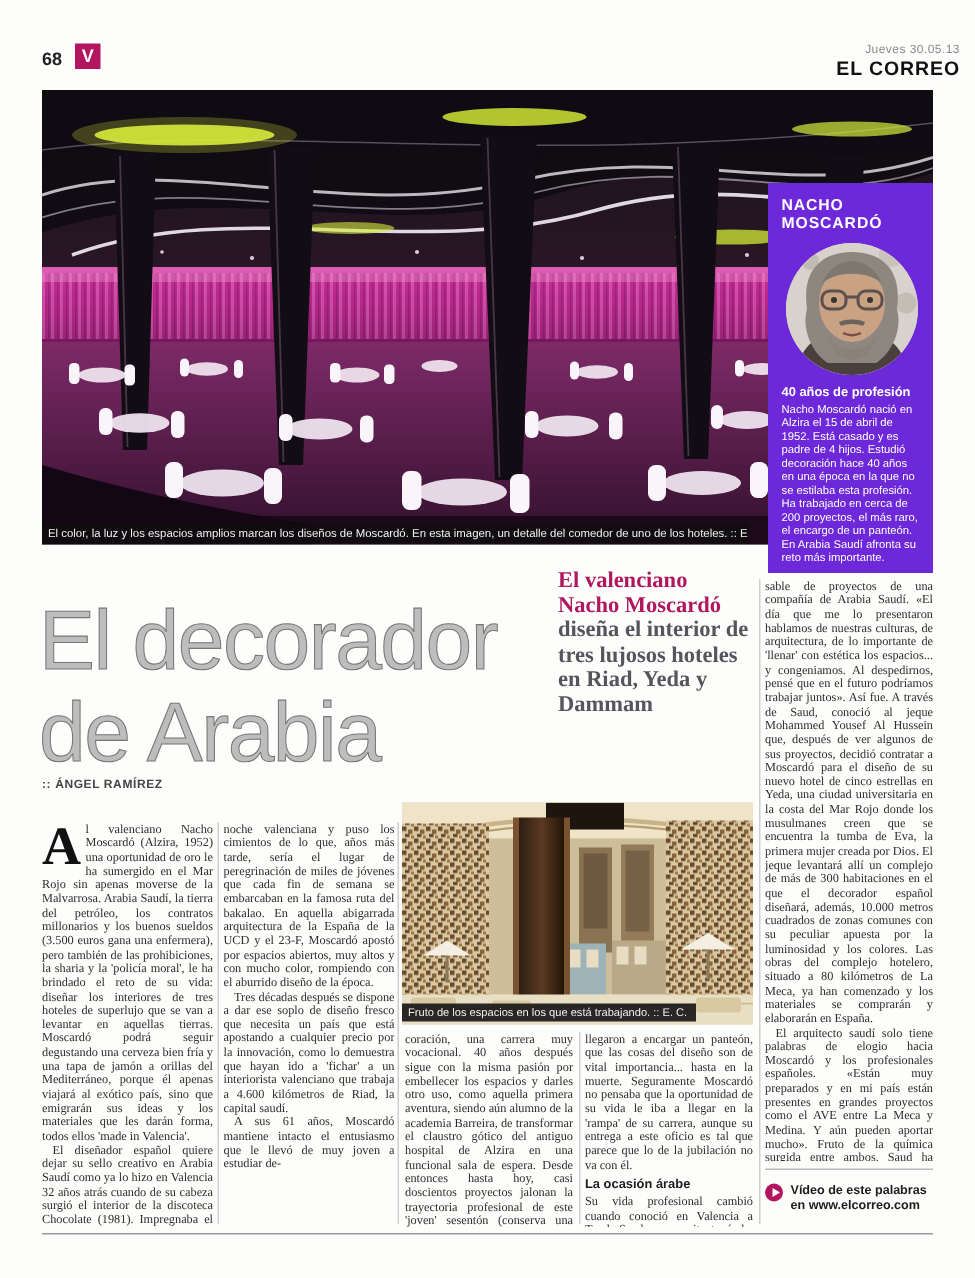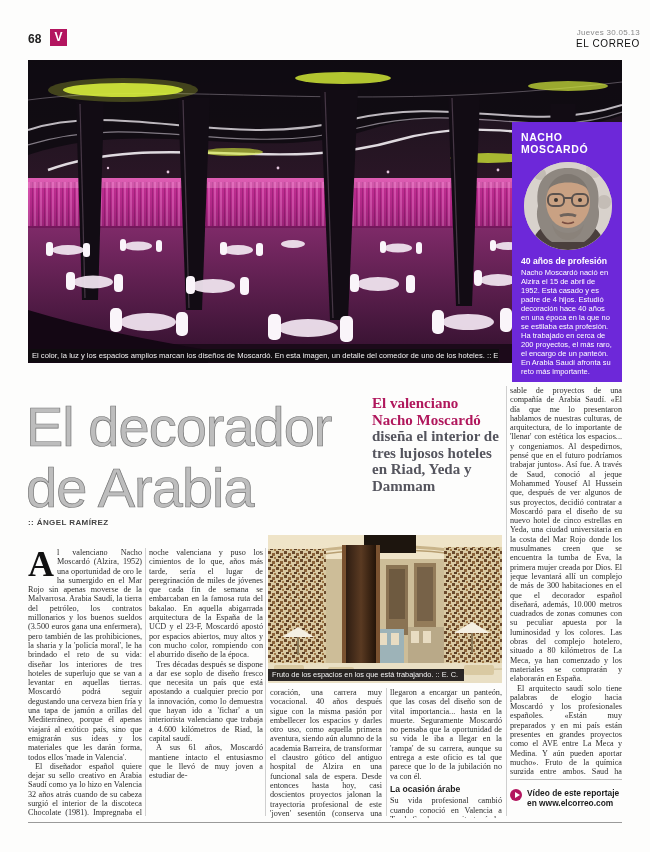--- a/index.html
+++ b/index.html
@@ -7,21 +7,21 @@
   .page {
     position:relative; width:650px; height:852px; background:#fdfdfc;
     font-family:"Liberation Sans", sans-serif; overflow:hidden;
   }
   
   .pagenum { position:absolute; left:28px; top:32px; font-size:12px; font-weight:bold; color:#222; }
   .vlogo { position:absolute; left:50px; top:29px; width:17px; height:17px; background:#b3155f;
            color:#fff; font-weight:bold; font-size:12px; text-align:center; line-height:17px; }
   .masthead { position:absolute; right:10px; top:28px; text-align:right; }
   .masthead .date { font-size:8px; color:#8a8a8a; letter-spacing:.3px; }
-  .masthead .paper { font-size:10px; font-weight:normal; color:#111; letter-spacing:.6px; margin-top:1px; }
+  .masthead .paper { font-size:13px; font-weight:bold; color:#111; letter-spacing:.6px; margin-top:1px; }
 
   
   .hero { position:absolute; left:28px; top:60px; width:594px; height:303px; overflow:hidden; background:#1c0f1c; }
   .hero svg { display:block; }
   .hero-caption {
     position:absolute; left:28px; top:349px; width:471px; height:13px;
     background:rgba(15,12,15,.88); color:#f2f2f2; font-size:7.6px; line-height:13px;
     padding:0 4px; white-space:nowrap; overflow:hidden;
   }
 
@@ -38,21 +38,21 @@
   
   .headline {
     position:absolute; left:26px; top:368px; width:345px;
     font-size:56px; line-height:61px; font-weight:100; letter-spacing:-1px;
     color:#bdbdbd;margin-top:28px; -webkit-text-stroke:0.7px #777;
   }
   .byline { position:absolute; left:28px; top:518px; font-size:8px; font-weight:bold; color:#444; letter-spacing:.4px; }
   .standfirst {
     position:absolute; left:372px; top:379px; width:130px;
     font-family:"Liberation Serif", serif; font-weight:bold;
-    font-size:15px; line-height:16.5px; color:#55555e;margin-top:16px;
+    font-size:15px; line-height:16.5px; color:#55555e;
   }
   .standfirst .hl { color:#b0175c; }
 
   
   .col {
     position:absolute; width:114px; font-family:"Liberation Serif", serif;
     font-size:8.2px; line-height:9.3px; color:#2d2d2d; text-align:justify; overflow:hidden;
   }
   .col p { margin:0; }
   .col p + p { text-indent:7px; }
@@ -349,18 +349,18 @@
           <rect x="196" y="130" width="30" height="10" rx="2"></rect>
         </g>
     </svg>
     <div class="inline-caption">Fruto de los espacios en los que está trabajando. :: E. C.</div>
   </div>
 
   <div class="promo-rule"></div>
   <div class="promo">
     <span class="vicon"></span>
     <span class="ptext">
-      <span>Vídeo de este reportaje</span><br>
+      <span>Vídeo de este palabras</span><br>
       <span>en www.elcorreo.com</span>
     </span>
   </div>
 
 </div>
 
 </body></html>

